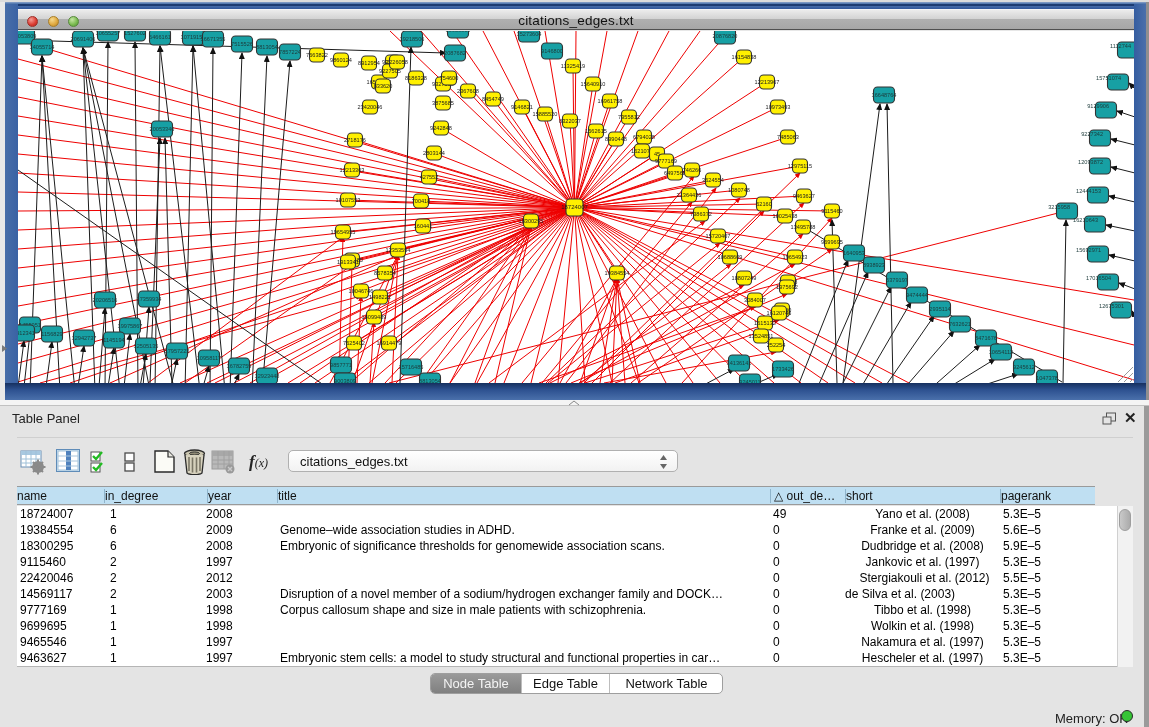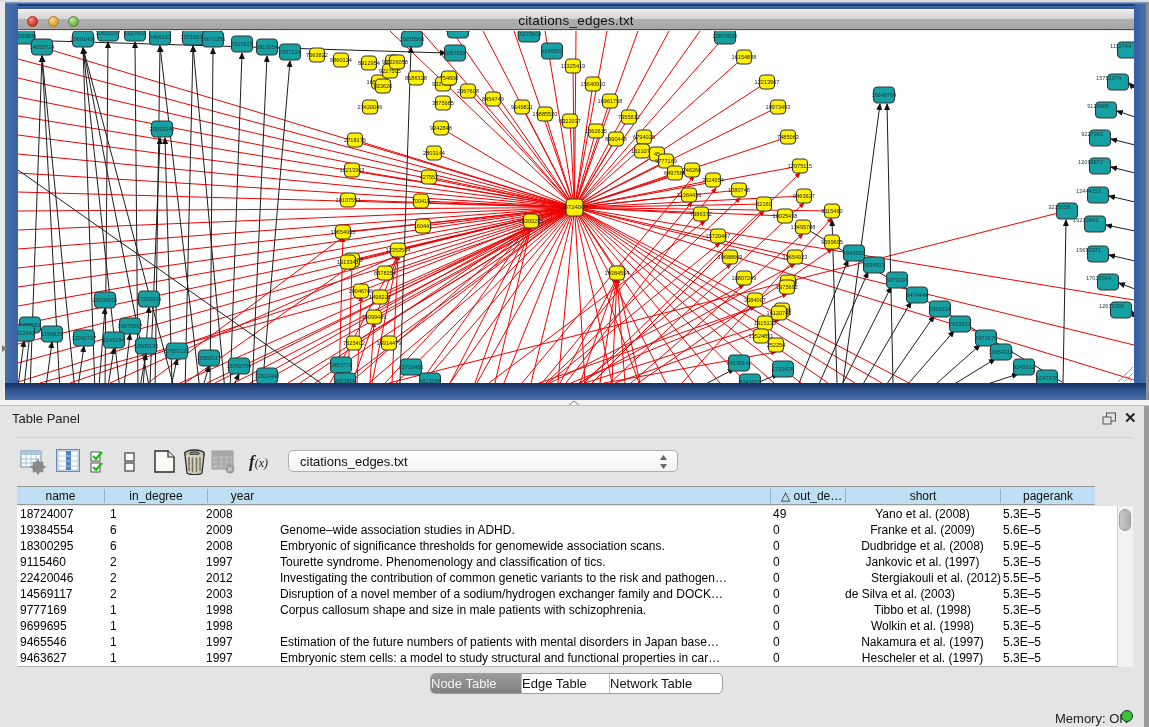--- a/index.html
+++ b/index.html
@@ -20,30 +20,30 @@
 .tl{width:11px;height:11px;border-radius:50%;top:6px}
 
 #panelbg{left:0;top:400px;width:1149px;height:327px;background:#e4e4e4}
 #panestrip{left:0;top:400px;width:1149px;height:6px;background:#f4f4f4;border-bottom:1px solid #c1c1c1}
 #tpanel-title{left:12px;top:411px;font-size:13px;color:#222}
 #innerline{left:17px;top:437px;width:1116px;height:1px;background:#cfcfcf}
 #combo{left:288px;top:450px;width:390px;height:22px;background:linear-gradient(#ffffff,#f2f2f2);border:1px solid #b0b0b0;border-radius:5px}
 #combo span{position:absolute;left:11px;top:3px;font-size:13px;color:#111}
 
 #thead{left:17px;top:486px;width:1078px;height:19px;background:#bfdff2;border-top:1px solid #9a9a9a;border-bottom:1px solid #9a9a9a;font-size:12px;color:#111}
-#thead span{position:absolute;top:2px;text-align:center}
+#thead span{position:absolute;top:2px;text-align:left}
 #tbody{left:17px;top:506px;width:1100px;height:161px;background:#fff;border-bottom:1px solid #b5b5b5}
 .tr{position:absolute;left:0;width:1149px;height:16px;font-size:12px;color:#000}
 .tr span{position:absolute;top:1px;white-space:nowrap}
 
 #vsb{left:1117px;top:506px;width:16px;height:161px;background:#f2f2f2;border-left:1px solid #d0d0d0}
 #vthumb{left:1119px;top:509px;width:12px;height:22px;background:linear-gradient(90deg,#c9c9c9,#ababab);border-radius:6px;border:1px solid #9e9e9e}
 
 #tabs{left:430px;top:673px;width:293px;height:21px;border:1px solid #9e9e9e;border-radius:5px;background:#fff;font-size:13px}
-#tabs div{position:absolute;top:0;height:19px;line-height:19px;text-align:left;color:#111}
+#tabs div{position:absolute;top:0;height:19px;line-height:19px;text-align:center;color:#111}
 #seg1{left:0;width:90px;background:linear-gradient(#9a9a9a,#808080);color:#f4f4f4 !important;border-radius:4px 0 0 4px}
 #seg2{left:90px;width:88px;border-left:1px solid #bdbdbd}
 #seg3{left:178px;width:114px;border-left:1px solid #bdbdbd}
 #status{left:1055px;top:711px;font-size:13px;color:#222}
 #statdot{left:1121px;top:710px;width:12px;height:12px;border-radius:50%;background:#35c435;border:1px solid #2a2a2a}
 #rstrip{left:1144px;top:406px;width:5px;height:321px;background:#9a9a9a}
 </style></head>
 <body>
 <div id="root">
 <div class="abs" id="topgray"></div>
@@ -645,21 +645,22 @@
       <span>citations_edges.txt</span>
   <svg class="abs" style="right:8px;top:3px" width="11" height="16">
         <path d="M5.5 1 L9 6 H2 z" fill="#666"></path>
         <path d="M5.5 15 L9 10 H2 z" fill="#666"></path>
       </svg>
 </div>
 <div class="abs" id="thead">
   <span style="left:0;width:87px">name</span>
   <span style="left:87px;width:103px;border-left:1px solid #8fb4cb">in_degree</span>
   <span style="left:190px;width:70px;border-left:1px solid #8fb4cb">year</span>
-  <span style="left:753px;width:75px;border-left:1px solid #8fb4cb;text-align:left;padding-left:10px">△ out_de…</span>
+  <span style="left:260px;width:493px;border-left:1px solid #8fb4cb">title</span>
+  <span style="left:753px;width:75px;border-left:1px solid #8fb4cb;text-align:left;padding-left:3px">△ out_de…</span>
   <span style="left:828px;width:155px;border-left:1px solid #8fb4cb">short</span>
   <span style="left:983px;width:95px;border-left:1px solid #8fb4cb">pagerank</span>
 </div>
 <div class="abs" id="tbody"></div>
 <div class="tr" style="top:506px">
       <span style="left:20px">18724007</span>
       <span style="left:110px">1</span>
       <span style="left:206px">2008</span>
       <span style="left:773px">49</span>
       <span style="left:845px;width:155px;text-align:center">Yano et al. (2008)</span>
@@ -680,32 +681,30 @@
       <span style="left:206px">2008</span>
       <span style="left:280px">Embryonic of significance thresholds for genomewide association scans.</span>
       <span style="left:773px">0</span>
       <span style="left:845px;width:155px;text-align:center">Dudbridge et al. (2008)</span>
       <span style="left:1003px">5.9E–5</span>
     </div>
 <div class="tr" style="top:554px">
       <span style="left:20px">9115460</span>
       <span style="left:110px">2</span>
       <span style="left:206px">1997</span>
-      <span style="left:280px">Tourette syndrome. Phenomenology and classification of tics.</span>
       <span style="left:773px">0</span>
       <span style="left:845px;width:155px;text-align:center">Jankovic et al. (1997)</span>
       <span style="left:1003px">5.3E–5</span>
     </div>
 <div class="tr" style="top:570px">
       <span style="left:20px">22420046</span>
       <span style="left:110px">2</span>
       <span style="left:206px">2012</span>
-      <span style="left:280px">Investigating the contribution of common genetic variants to the risk and pathogen…</span>
-      <span style="left:773px">0</span>
-      <span style="left:871px;width:155px;">Stergiakouli et al. (2012)</span>
+      <span style="left:773px">0</span>
+      <span style="left:847px;width:155px;text-align:center">Stergiakouli et al. (2012)</span>
       <span style="left:1003px">5.5E–5</span>
     </div>
 <div class="tr" style="top:586px">
       <span style="left:20px">14569117</span>
       <span style="left:110px">2</span>
       <span style="left:206px">2003</span>
       <span style="left:280px">Disruption of a novel member of a sodium/hydrogen exchanger family and DOCK…</span>
       <span style="left:773px">0</span>
       <span style="left:845px;width:155px;text-align:left">de Silva et al. (2003)</span>
       <span style="left:1003px">5.3E–5</span>
@@ -724,21 +723,20 @@
       <span style="left:110px">1</span>
       <span style="left:206px">1998</span>
       <span style="left:773px">0</span>
       <span style="left:845px;width:155px;text-align:center">Wolkin et al. (1998)</span>
       <span style="left:1003px">5.3E–5</span>
     </div>
 <div class="tr" style="top:634px">
       <span style="left:20px">9465546</span>
       <span style="left:110px">1</span>
       <span style="left:206px">1997</span>
-      <span style="left:280px">Estimation of the future numbers of patients with mental disorders in Japan base…</span>
       <span style="left:773px">0</span>
       <span style="left:845px;width:155px;text-align:center">Nakamura et al. (1997)</span>
       <span style="left:1003px">5.3E–5</span>
     </div>
 <div class="tr" style="top:650px">
       <span style="left:20px">9463627</span>
       <span style="left:110px">1</span>
       <span style="left:206px">1997</span>
       <span style="left:280px">Embryonic stem cells: a model to study structural and functional properties in car…</span>
       <span style="left:773px">0</span>

